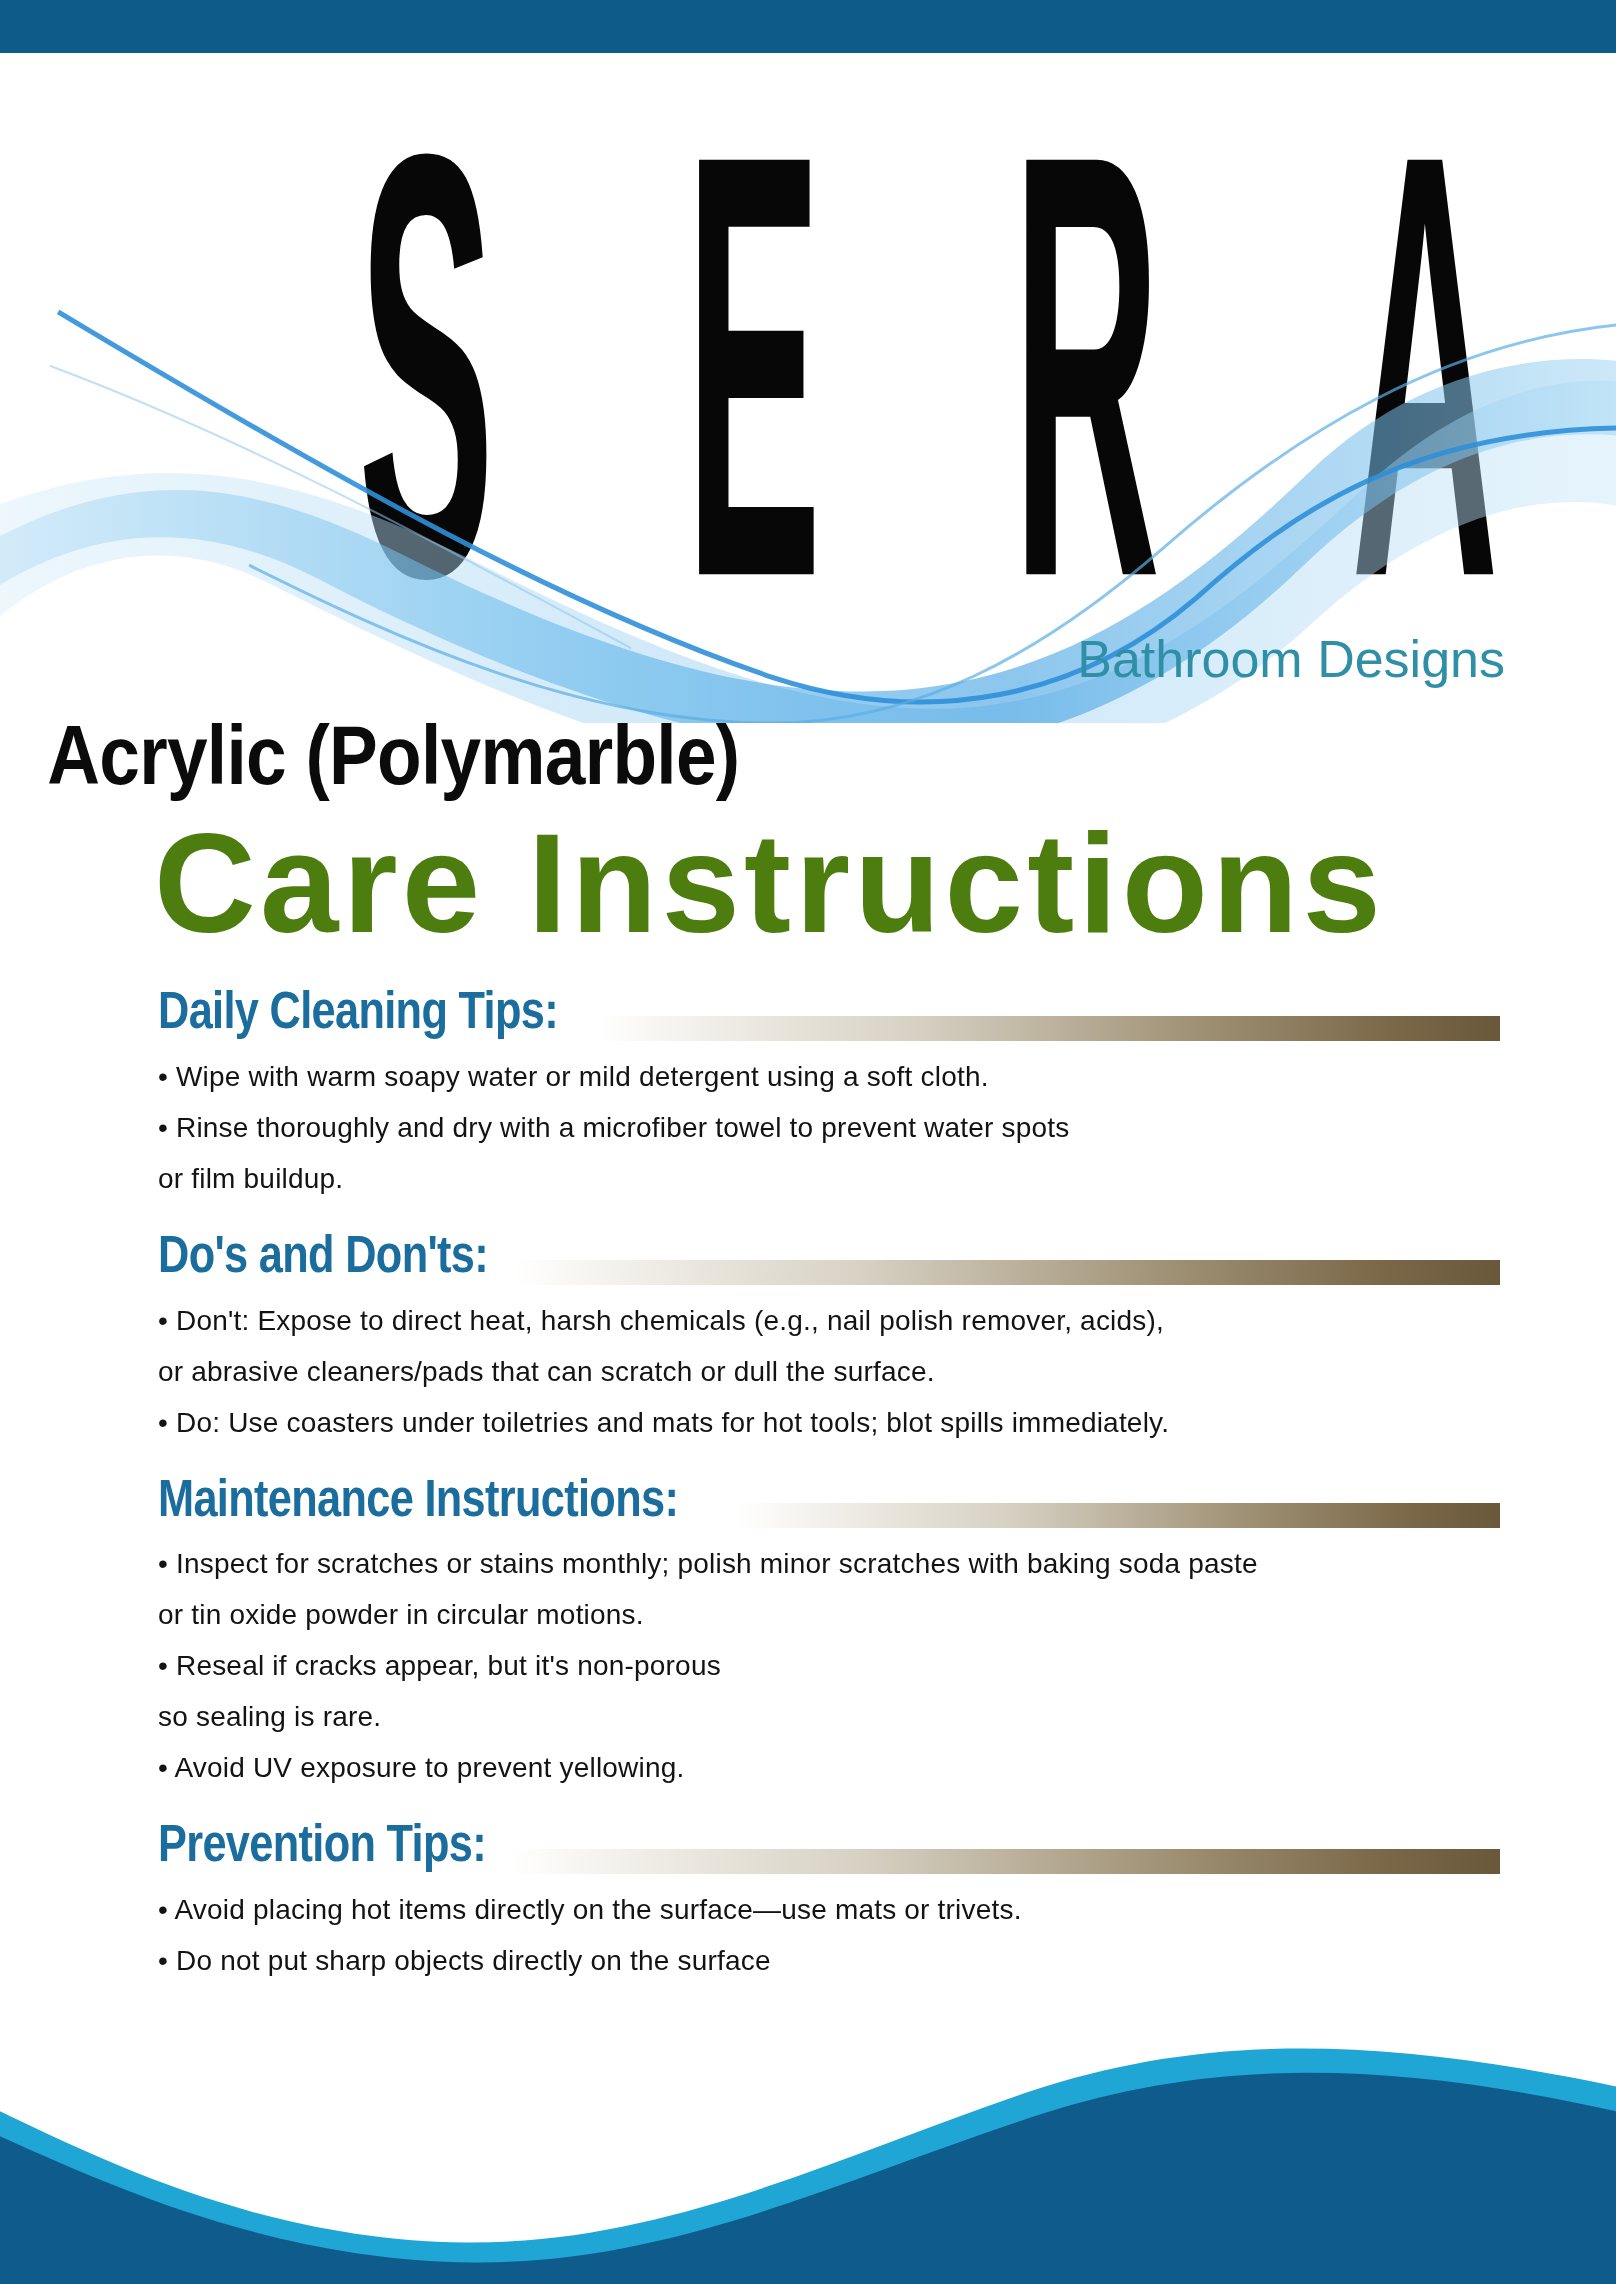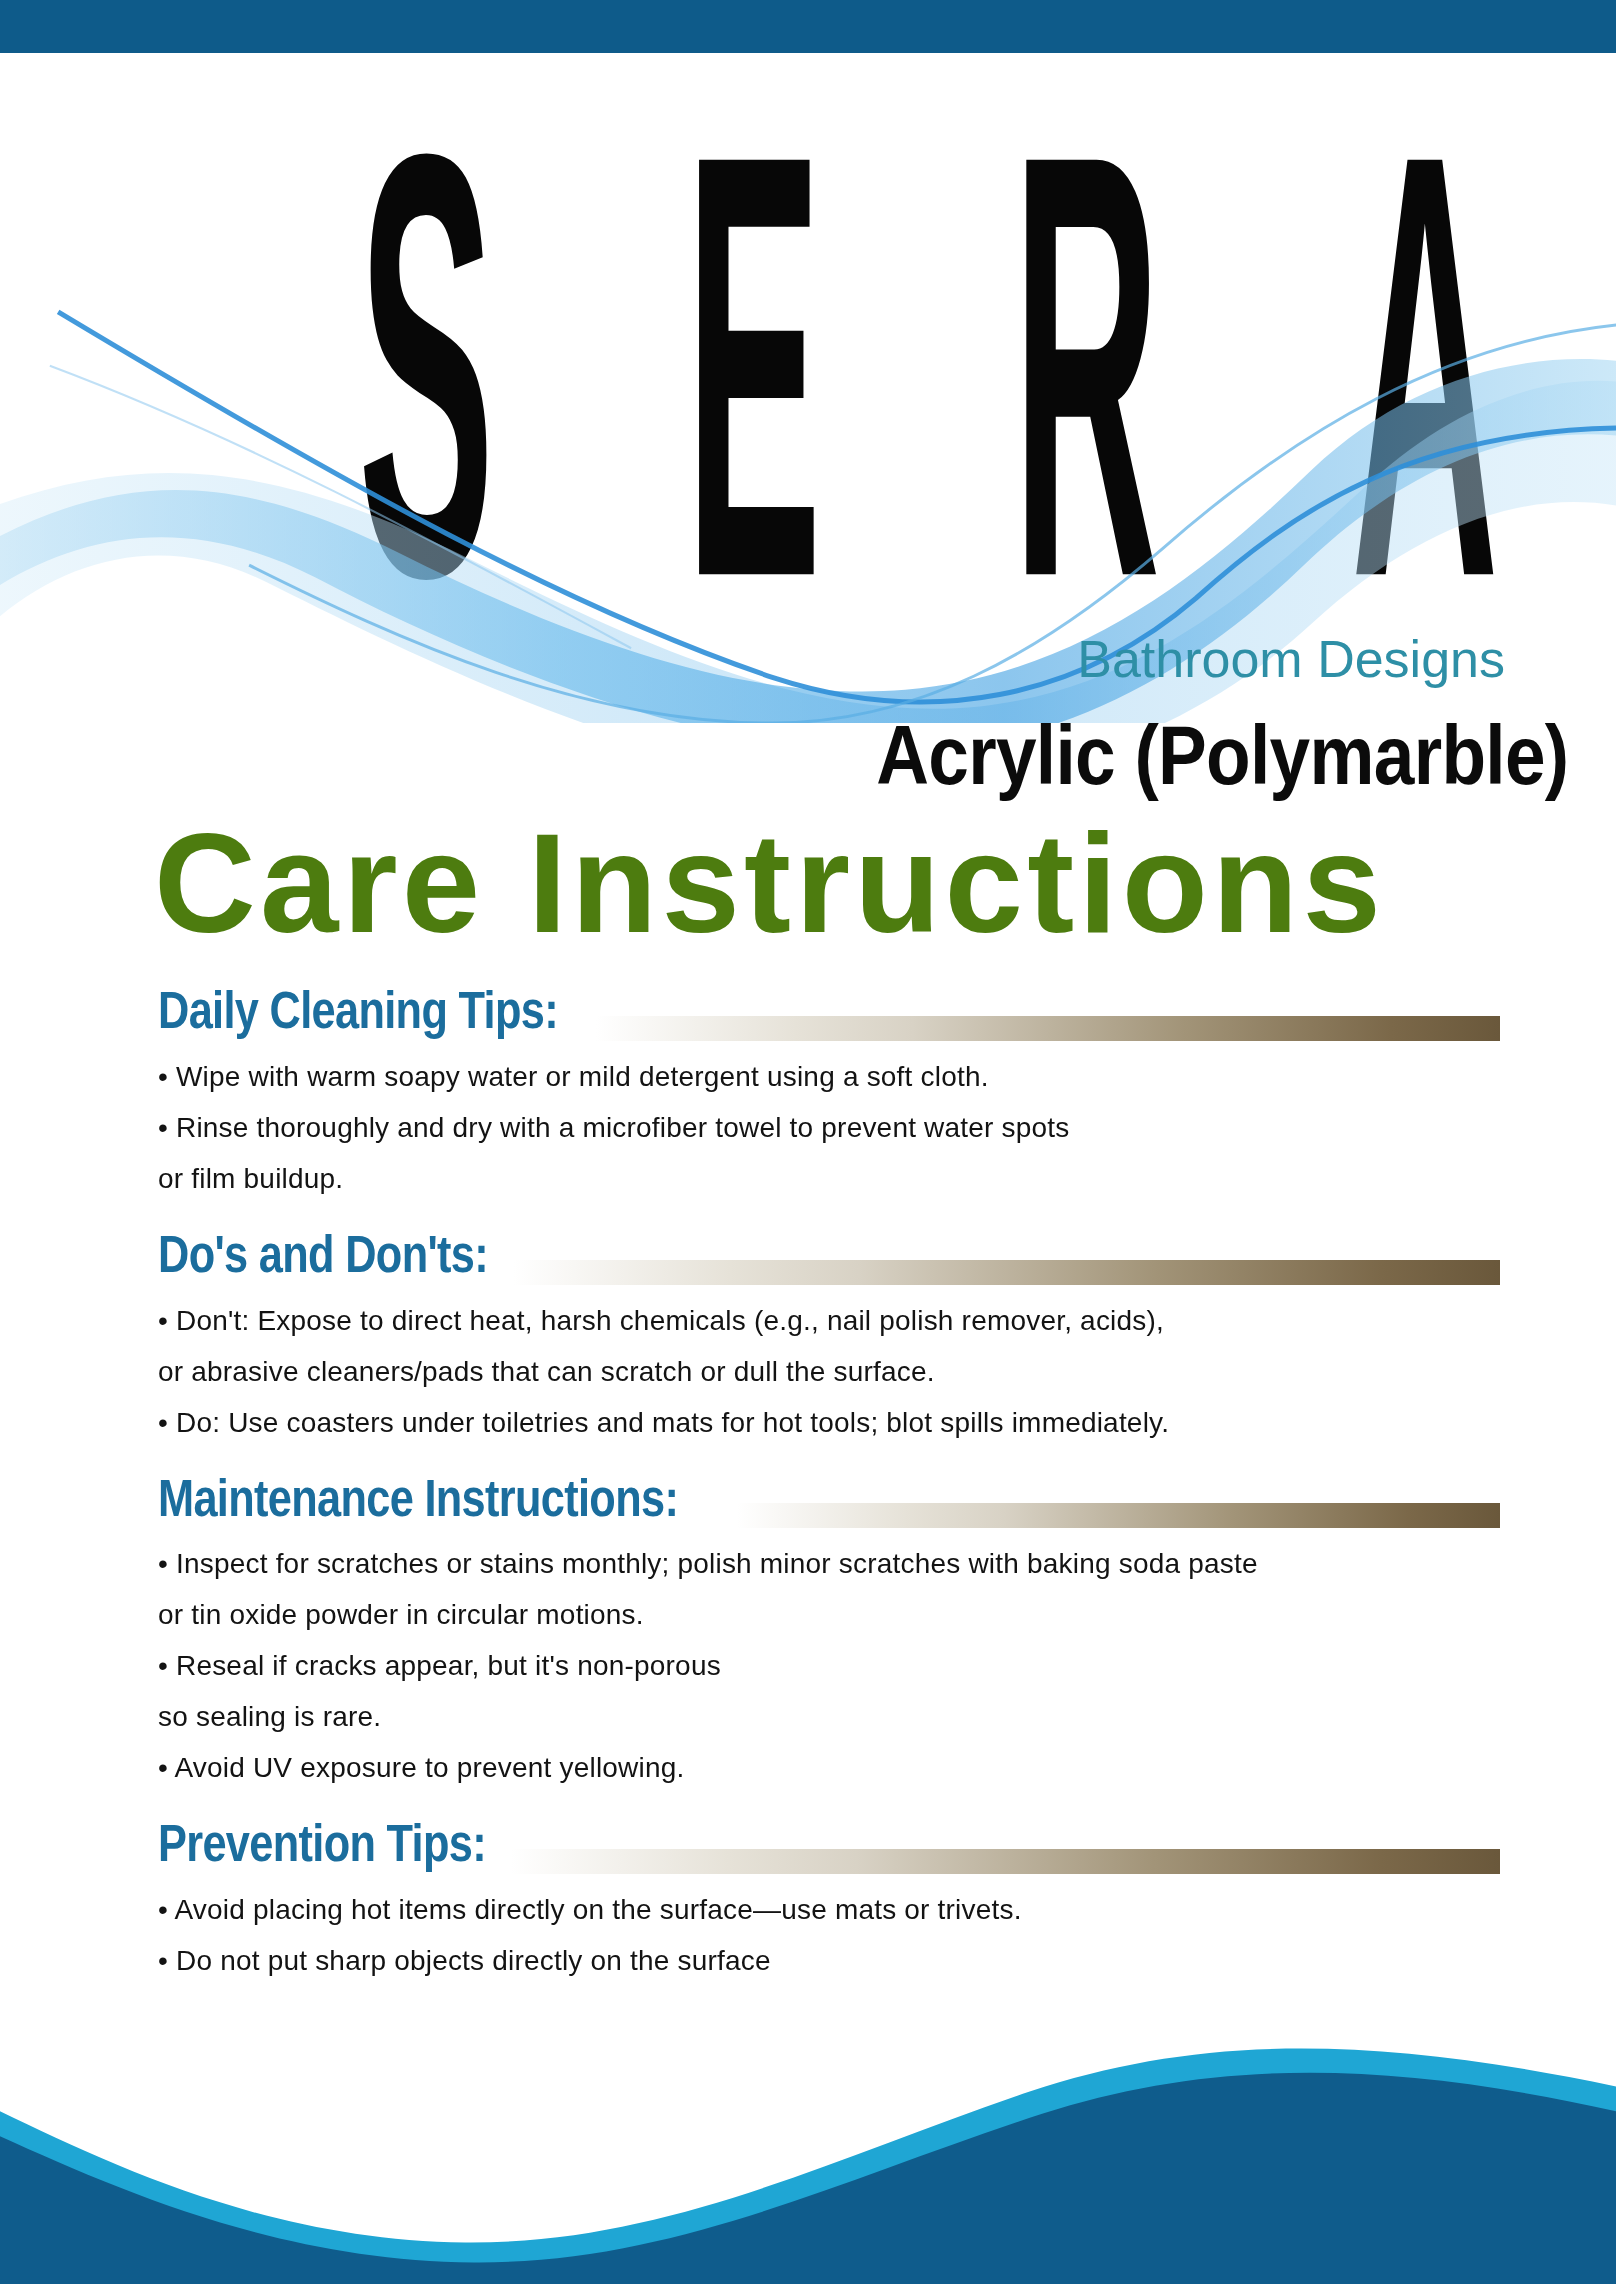--- a/index.html
+++ b/index.html
@@ -21,21 +21,21 @@
   }
 
   
   .wave-top { position:absolute; top:291px; left:0; width:1616px; height:432px; }
 
   .brand-sub {
     position:absolute; top:633px; right:111px;
     font-size:52px; color:#2E8FA6; white-space:nowrap; line-height:1;
   }
 
-  .subtitle-row { position:absolute; top:714px; left:0; width:100%; text-align:right;text-decoration:underline; }
+  .subtitle-row { position:absolute; top:714px; left:0; width:100%; text-align:left;text-decoration:underline; }
   .subtitle {
     display:inline-block; font-size:83px; font-weight:700; color:#0b0b0b;
     line-height:1; white-space:nowrap; letter-spacing:-0.8px;
     transform:scaleX(0.88); transform-origin:center top;
   }
 
   .title {
     position:absolute; top:813px; left:154px; margin:0;
     font-size:141px; font-weight:700; color:#4d7c0f;
     line-height:1; letter-spacing:4.2px; white-space:nowrap;

